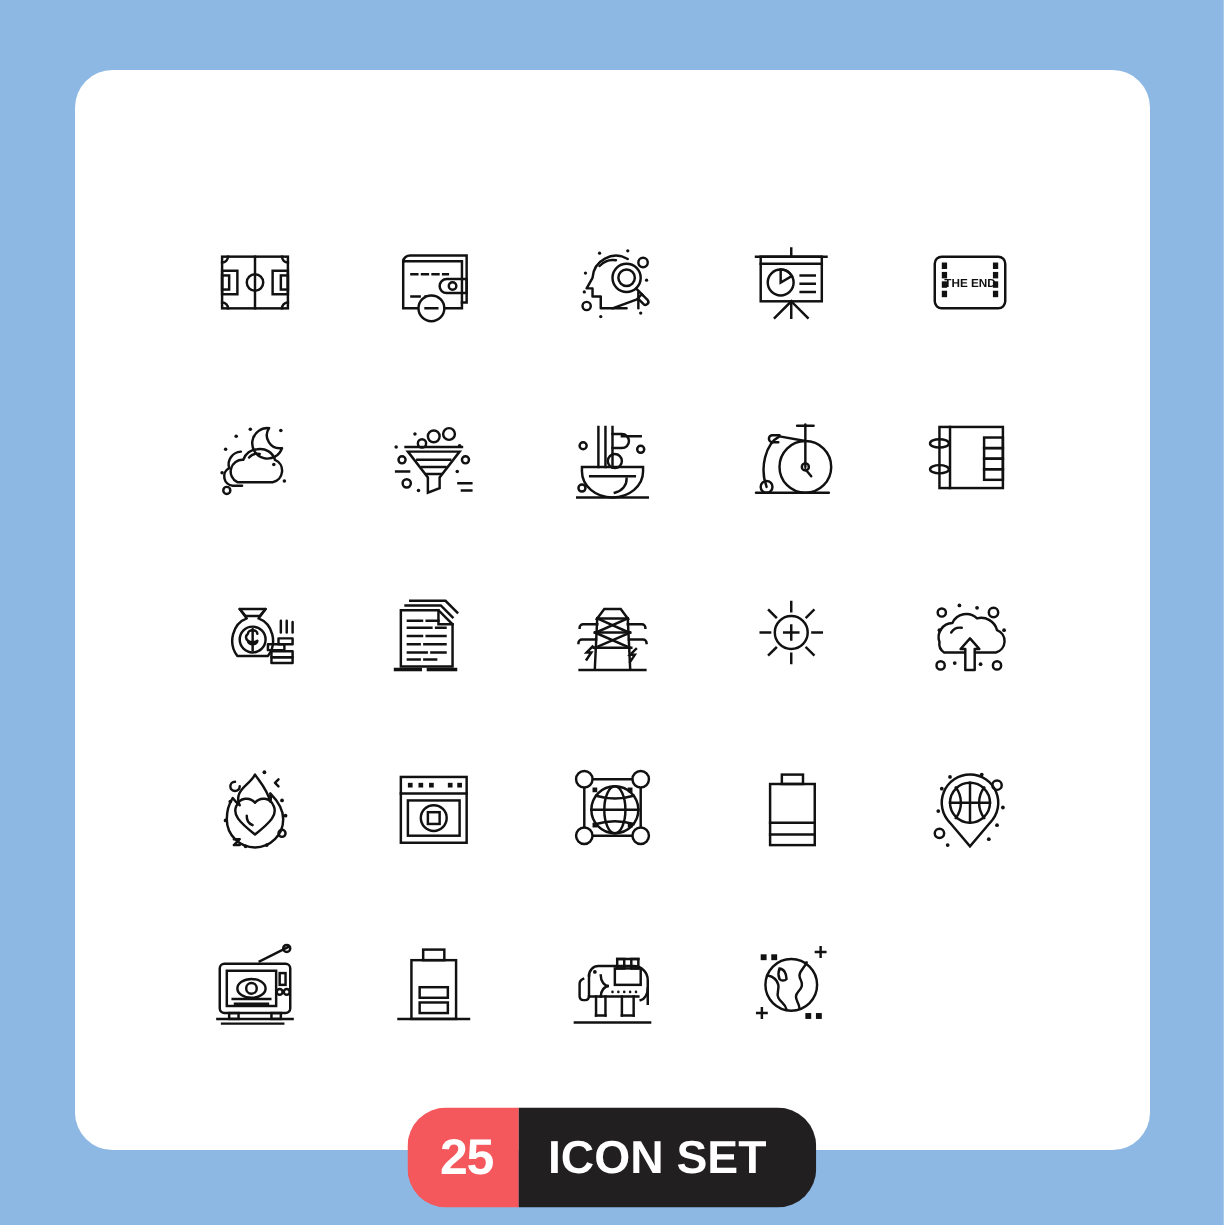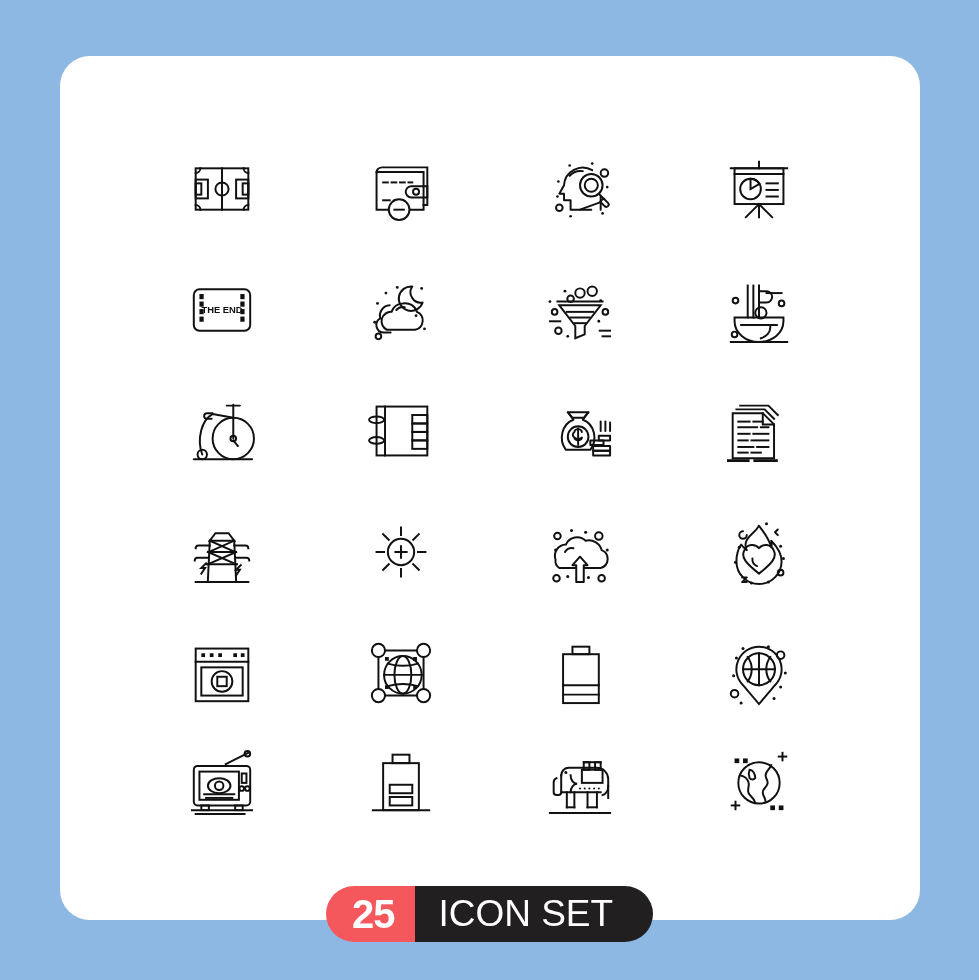--- a/index.html
+++ b/index.html
@@ -25,25 +25,25 @@
     top: 56px;
     width: 860px;
     height: 864px;
     background: #ffffff;
     border-radius: 30px;
     box-sizing: border-box;
   }
   #grid {
     position: absolute;
     left: 72px;
-    top: 72px;
+    top: 100px;
     width: 716px;
     height: 700px;
     display: grid;
-    grid-template-columns: repeat(4, 1fr);
+    grid-template-columns: repeat(5, 1fr);
     grid-template-rows: repeat(5, 1fr);
   }
   .cell {
     display: flex;
     align-items: center;
     justify-content: center;
   }
   .cell svg {
     width: 94px;
     height: 94px;
@@ -71,21 +71,21 @@
     font-family: "Liberation Sans", sans-serif;
     font-weight: bold;
     fill: #111111;
     stroke: none;
   }
   #banner {
     position: absolute;
     left: 326px;
     top: 886px;
     width: 327px;
-    height: 56px;
+    height: 80px;
     border-radius: 31px;
     overflow: hidden;
     display: flex;
     align-items: stretch;
   }
   #banner-count {
     background: #f4585c;
     color: #ffffff;
     display: flex;
     align-items: center;
@@ -98,21 +98,21 @@
   }
   #banner-label {
     background: #221f20;
     color: #ffffff;
     flex: 1;
     display: flex;
     align-items: center;
     justify-content: center;
     padding-right: 16px;
     font-size: 37px;
-    font-weight: normal;
+    font-weight: bold;
     letter-spacing: 0px;
     font-family: "Liberation Sans", sans-serif;
   }
 </style>
 </head>
 <body>
 
 <div id="stage">
 
   <div id="card">

